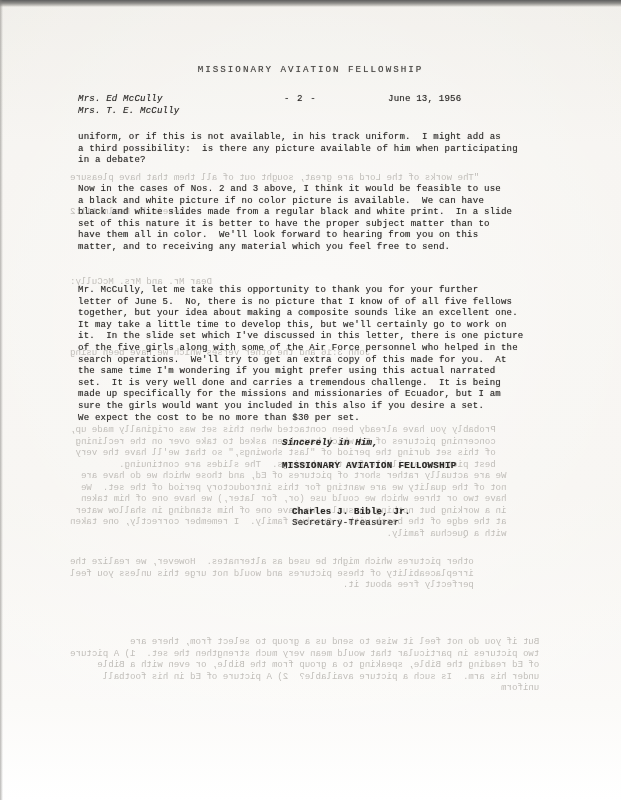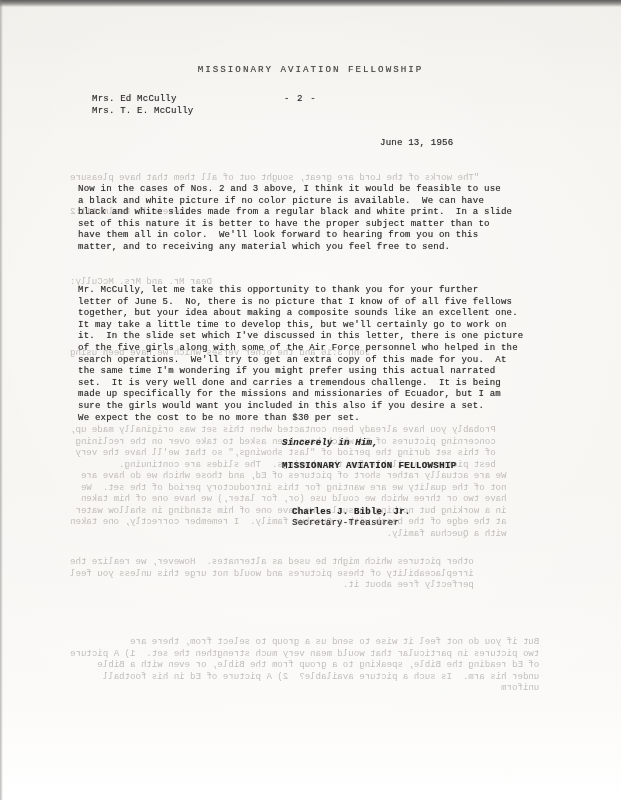--- a/index.html
+++ b/index.html
@@ -59,23 +59,23 @@
     left: 0;
     right: 0;
     top: 64px;
     text-align: center;
     font-size: 9.2px;
     letter-spacing: 2.0px;
     color: #4a4845;
     white-space: pre;
   }
 
-  .addressee   { left: 92px;  top: 93px;  }
+  .addressee   { left: 78px;  top: 93px; font-style: italic;  }
   .page-number { left: 284px; top: 93px;  letter-spacing: 0.12em; }
-  .letter-date { left: 380px; top: 93px; margin-top: 44px;  }
+  .letter-date { left: 388px; top: 93px;  }
 
   .body-block  { left: 78px; }
   .para-1 { top: 131px; }
   .para-2 { top: 183px; }
   .para-3 { top: 284px; }
 
   .closing      { left: 282px; top: 437px; font-weight: bold; color: #2b2927; font-style: italic; }
   .org-name     { left: 282px; top: 460px; font-weight: bold; color: #2b2927; letter-spacing: 0.04em; }
   .signer-name  { left: 292px; top: 506px; font-weight: bold; color: #2b2927; }
   .signer-title { left: 292px; top: 517px; font-weight: normal; color: #2b2927; }
@@ -135,20 +135,23 @@
 under his arm.  Is such a picture available?  2) A picture of Ed in his football
 uniform</div>
 
   <div class="typed doc-title">MISSIONARY AVIATION FELLOWSHIP</div>
 
   <div class="typed addressee">Mrs. Ed McCully
 Mrs. T. E. McCully</div>
   <div class="typed page-number">- 2 -</div>
   <div class="typed letter-date">June 13, 1956</div>
 
+  <div class="typed body-block para-1">uniform, or if this is not available, in his track uniform.  I might add as
+a third possibility:  is there any picture available of him when participating
+in a debate?</div>
   <div class="typed body-block para-2">Now in the cases of Nos. 2 and 3 above, I think it would be feasible to use
 a black and white picture if no color picture is available.  We can have
 black and white slides made from a regular black and white print.  In a slide
 set of this nature it is better to have the proper subject matter than to
 have them all in color.  We'll look forward to hearing from you on this
 matter, and to receiving any material which you feel free to send.</div>
   <div class="typed body-block para-3">Mr. McCully, let me take this opportunity to thank you for your further
 letter of June 5.  No, there is no picture that I know of of all five fellows
 together, but your idea about making a composite sounds like an excellent one.
 It may take a little time to develop this, but we'll certainly go to work on

